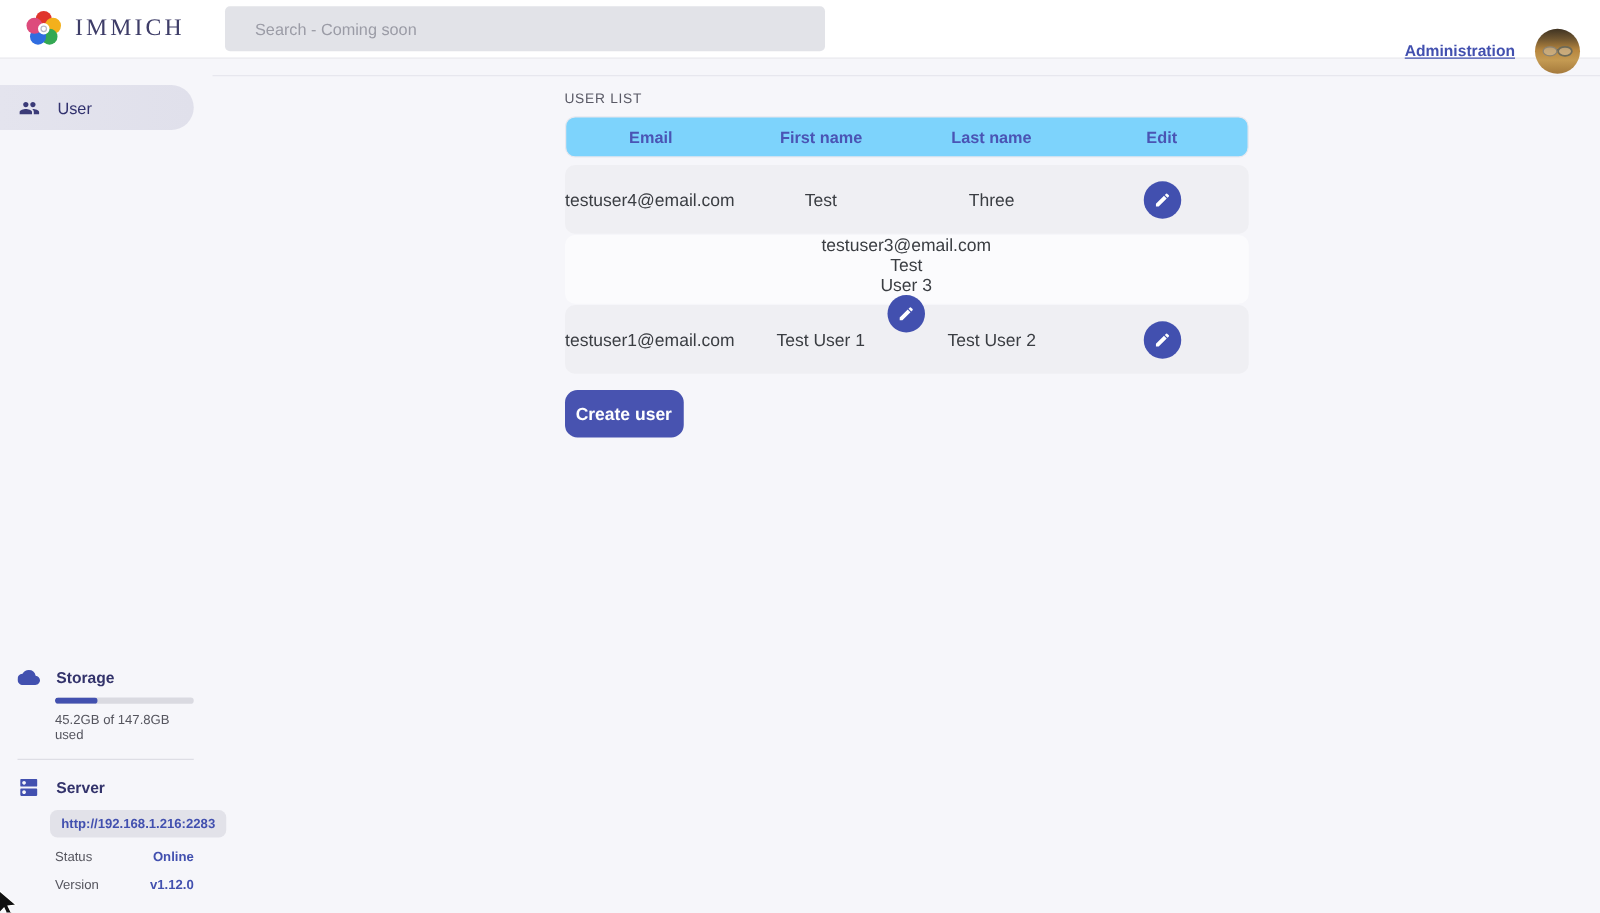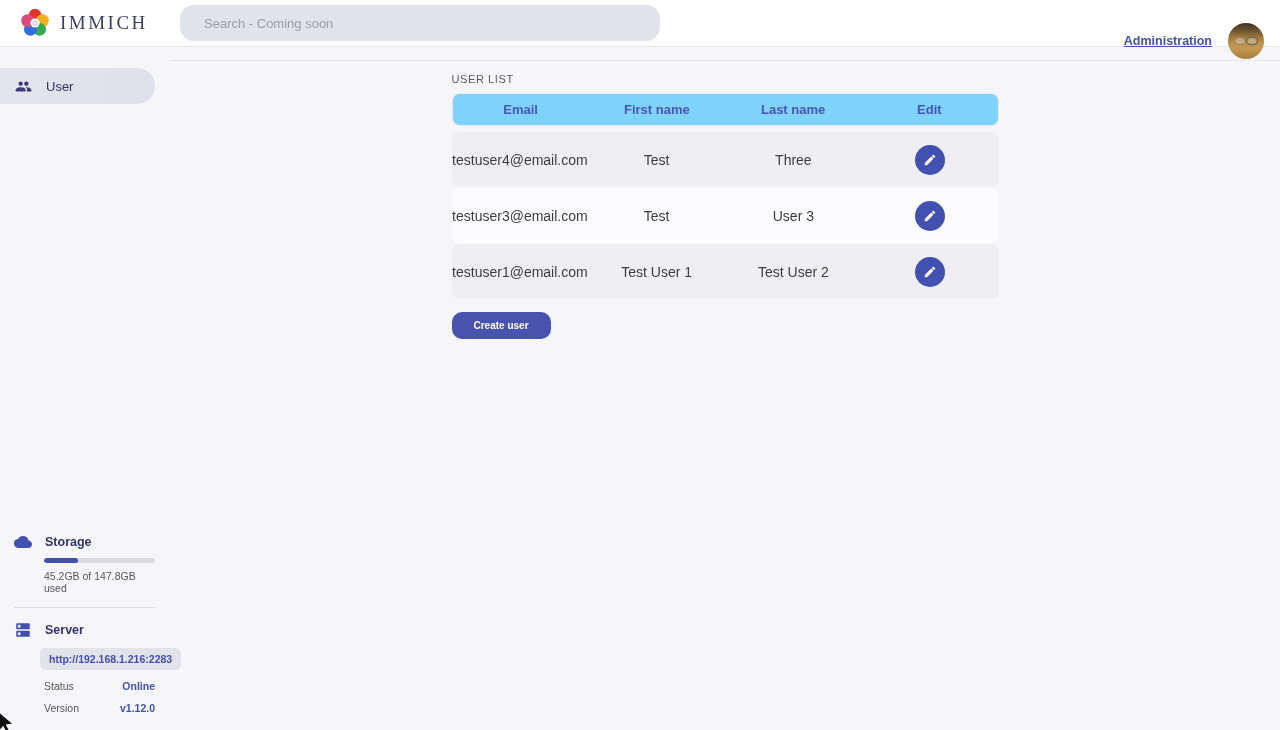--- a/index.html
+++ b/index.html
@@ -18,21 +18,21 @@
     display:flex; align-items:center;
   }
   .brand { display:flex; align-items:center; gap:10px; padding-left:20px; cursor:pointer; }
   .brand-logo { width:30px; height:30px; display:block; }
   .brand-name {
     font-family:"Liberation Serif", serif;
     font-size:19px; letter-spacing:2.5px; color:#3e3d68; font-weight:500;
   }
   .search-box {
     position:absolute; left:180px; top:5px; width:480px; height:36px;
-    background:#e2e3e8; border:none; border-radius:14px;
+    background:#e2e3e8; border:none; border-radius:4px;
     padding:0 0 0 24px; font-size:13px; color:#4a4b52; outline:none;
     font-family:"Liberation Sans", sans-serif;
   }
   .search-box::placeholder { color:#9b9ca6; opacity:1; }
   .topbar-right {
     position:absolute; right:16px; top:17px; height:47px;
     display:flex; align-items:center; gap:16px;
   }
   .admin-link {
     font-size:12.5px; font-weight:700; color:#4250af;
@@ -101,30 +101,30 @@
   }
   .th-cell {
     flex:1; text-align:center; font-size:13px; font-weight:600; color:#4a54b4;
   }
   .table-rows { margin-top:6px; }
   .t-row {
     height:55px; border-radius:8px; margin-bottom:1px;
     display:flex; align-items:center;
   }
   .t-row.gray { background:#efeff3; }
-  .t-row.white { background:#fbfbfd; }
+  .t-row.white { background:#fbfbfd;flex-direction:column; }
   .t-cell { flex:1; text-align:center; font-size:14px; color:#3a3d42; }
   .edit-btn {
     width:30px; height:30px; border-radius:50%; border:none; background:#4250af;
     display:inline-flex; align-items:center; justify-content:center; cursor:pointer;
   }
   .create-btn {
-    margin-top:12px; height:27px; padding:0 22px;
+    margin-top:12px; height:38px; padding:0 9px;
     background:#4853b0; color:#ffffff; border:none; border-radius:10px;
-    font-size:10px; font-weight:700; cursor:pointer;
+    font-size:14px; font-weight:700; cursor:pointer;
     font-family:"Liberation Sans", sans-serif;
   }
 
   
   .cursor { position:absolute; left:-3px; bottom:-8px; width:22px; height:26px; }
 </style>
 </head>
 <body>
 
 <header class="topbar">

